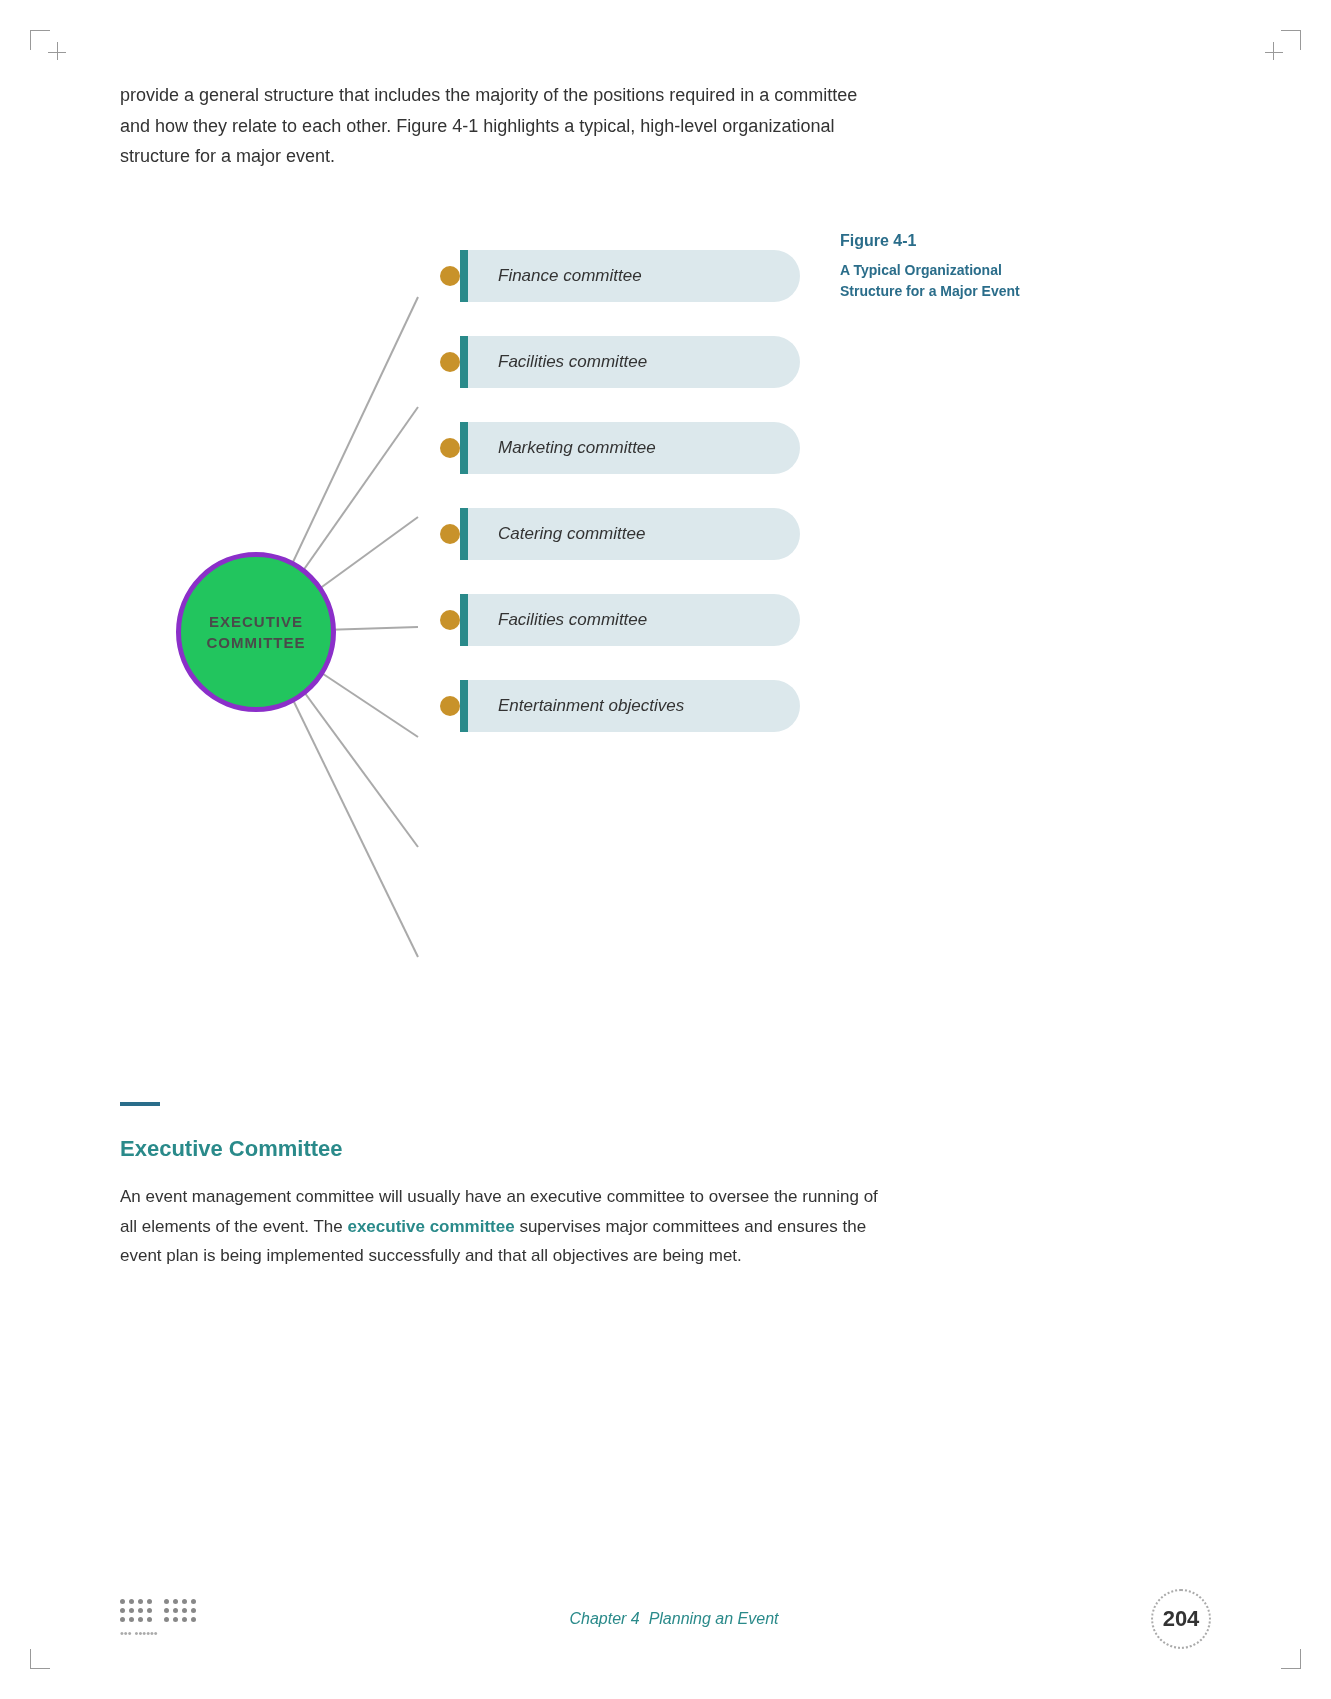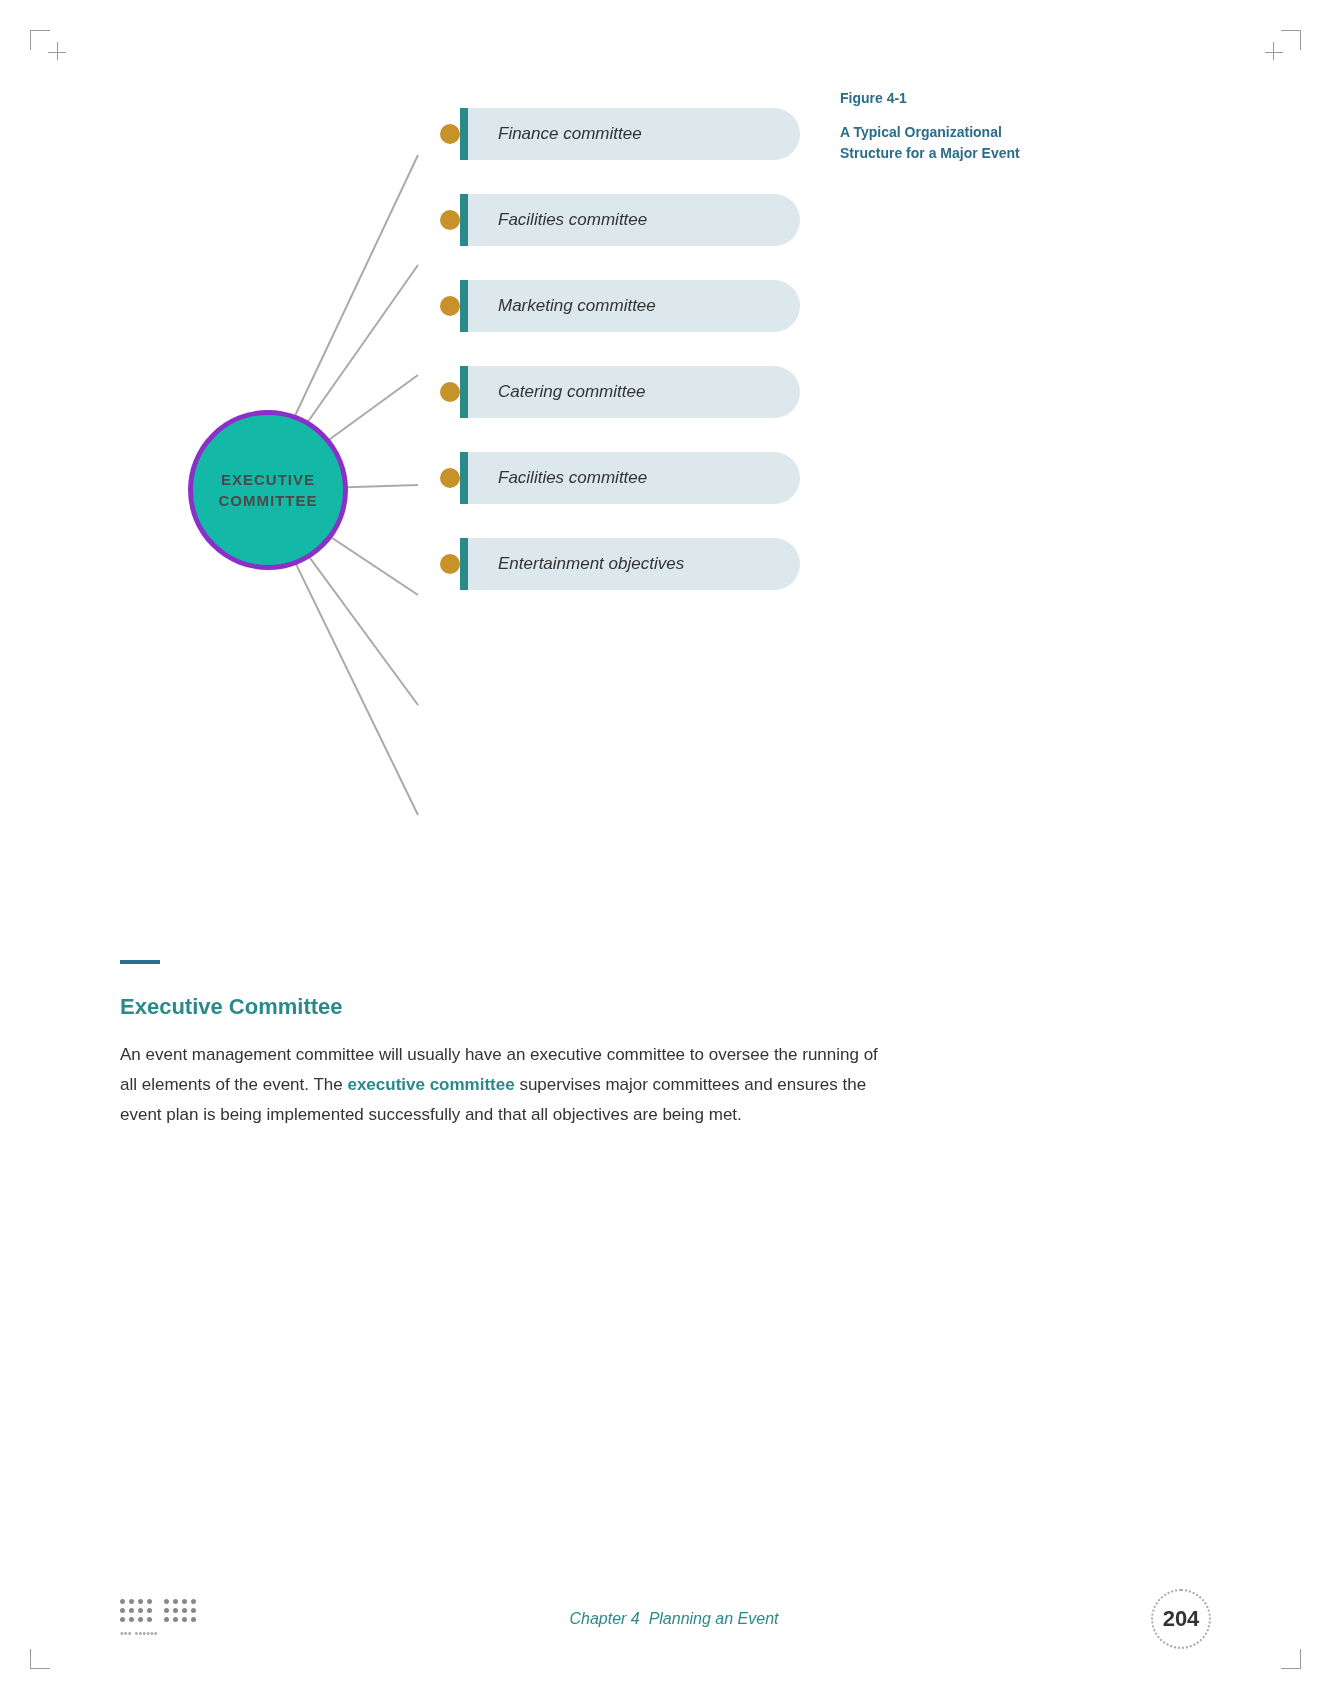--- a/index.html
+++ b/index.html
@@ -60,28 +60,28 @@
     .diagram-container {
       position: relative;
       width: 680px;
       height: 820px;
       flex-shrink: 0;
     }
 
     
     .exec-circle {
       position: absolute;
-      left: 68px;
+      left: 56px;
       top: 50%;
       transform: translateY(-50%);
       width: 160px;
       height: 160px;
       border-radius: 50%;
       border: 5px solid #8B2FC9;
-      background: #14b8a6;
+      background: #22c55e;
       display: flex;
       flex-direction: column;
       align-items: center;
       justify-content: center;
       z-index: 10;
     }
 
     .exec-circle-text {
       font-size: 15px;
       font-weight: 900;
@@ -150,24 +150,24 @@
     }
 
     
     .figure-caption {
       margin-left: 40px;
       max-width: 220px;
       padding-top: 10px;
     }
 
     .figure-caption-title {
-      font-size: 14px;
+      font-size: 16px;
       font-weight: 700;
       color: #2a6d8a;
-      margin-bottom: 16px;
+      margin-bottom: 10px;
     }
 
     .figure-caption-desc {
       font-size: 14px;
       font-weight: 700;
       color: #2a6d8a;
       line-height: 1.5;
     }
 
     
@@ -278,20 +278,21 @@
 
   <div class="corner-mark corner-tl"></div>
   <div class="corner-mark corner-tr"></div>
   <div class="corner-mark corner-bl"></div>
   <div class="corner-mark corner-br"></div>
   <div class="tick-tl-h"></div>
   <div class="tick-tl-v"></div>
   <div class="tick-tr-h"></div>
   <div class="tick-tr-v"></div>
 
+  <p class="intro-text">provide a general structure that includes the majority of the positions required in a committee and how they relate to each other. Figure 4-1 highlights a typical, high-level organizational structure for a major event.</p>
 
   <div class="figure-area">
     <div class="diagram-container">
 
       <svg class="lines-svg" viewBox="0 0 680 820" preserveAspectRatio="xMidYMid meet">
 
         <line x1="140" y1="410" x2="298" y2="75" stroke="#aaa" stroke-width="2"></line>
         <line x1="140" y1="410" x2="298" y2="185" stroke="#aaa" stroke-width="2"></line>
         <line x1="140" y1="410" x2="298" y2="295" stroke="#aaa" stroke-width="2"></line>
         <line x1="140" y1="410" x2="298" y2="405" stroke="#aaa" stroke-width="2"></line>

